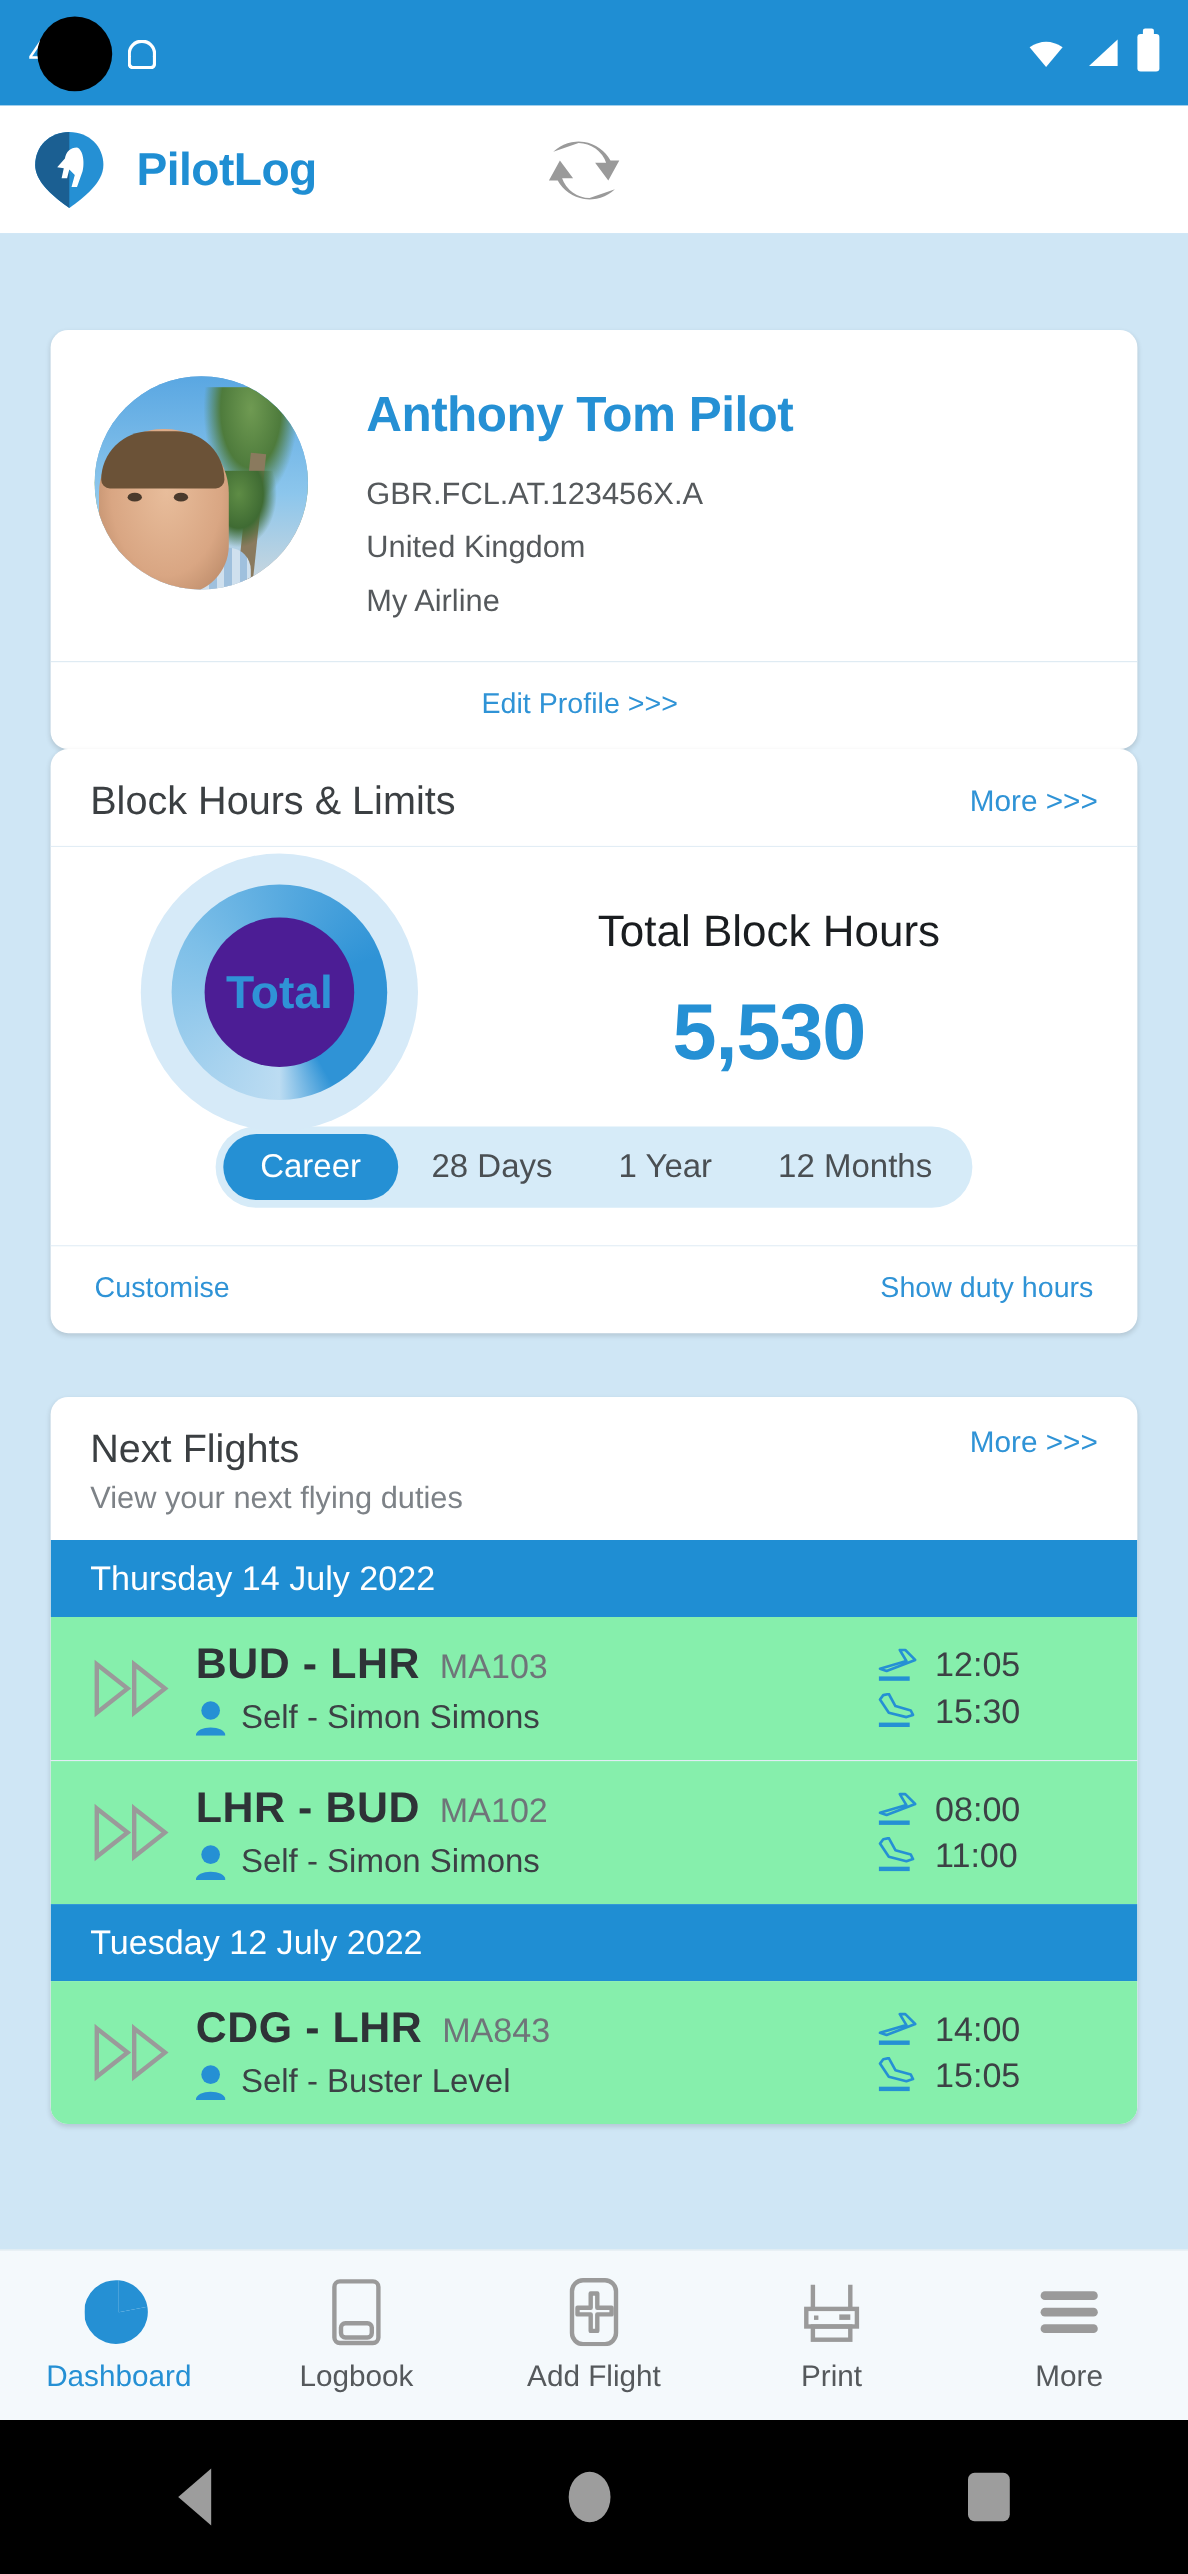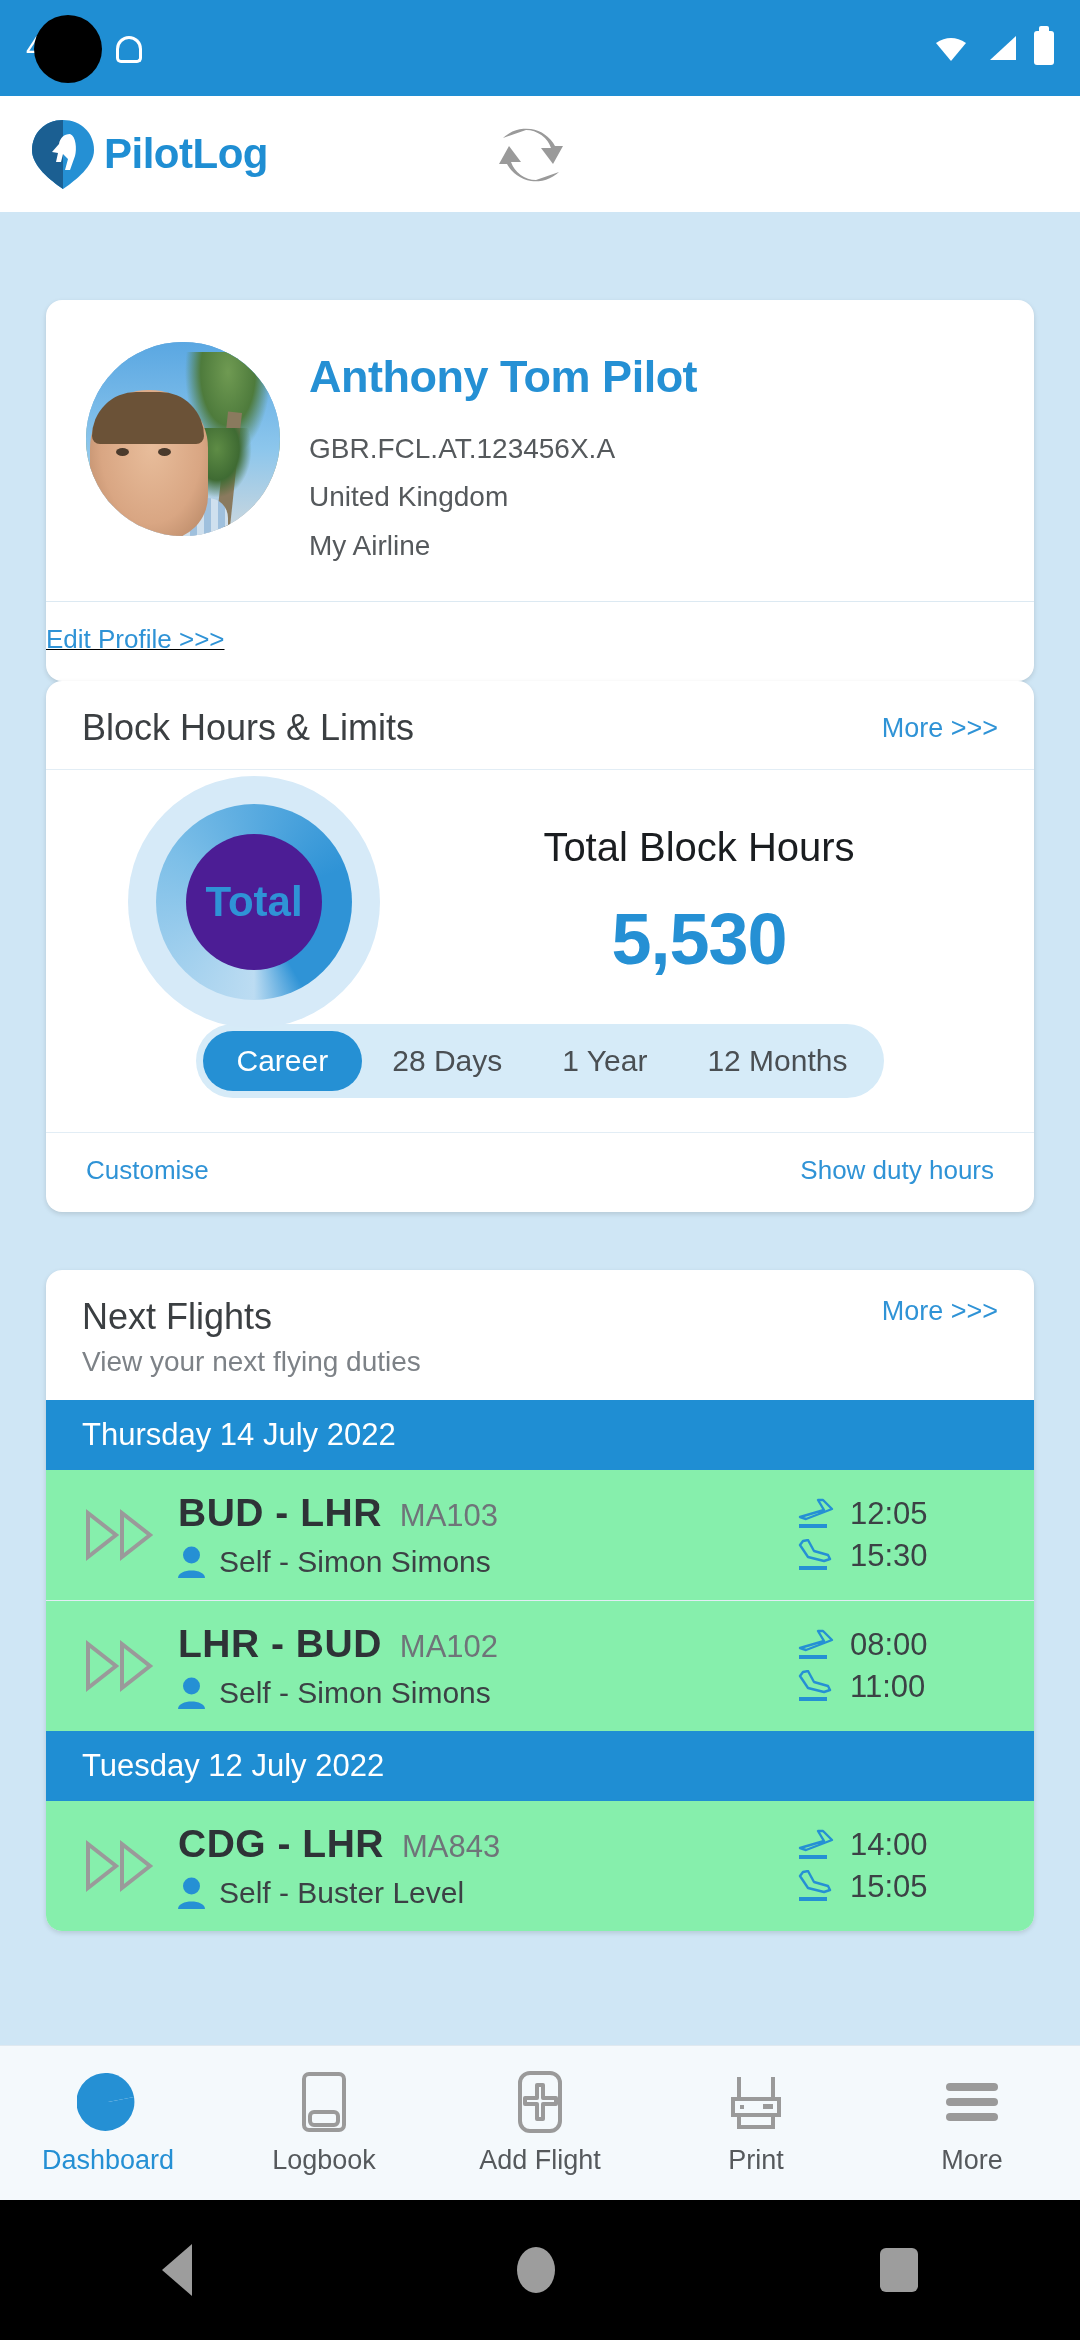--- a/index.html
+++ b/index.html
@@ -45,21 +45,21 @@
   .bat-icon  { width:20px; height:34px; background:#fff; border-radius:3px; position:relative; }
   .bat-icon:before { content:""; position:absolute; top:-5px; left:5px; width:10px; height:5px; background:#fff; border-radius:2px 2px 0 0; }
 
   
   .appbar {
     position:absolute; top:96px; left:0; width:1080px; height:116px;
     background:#ffffff; display:flex; align-items:center; padding:0 30px;
   }
   .logo-mark { width:66px; height:72px; flex:none; }
   .app-title {
-    color:#1f8ed3; font-size:42px; font-weight:bold; margin-left:8px;
+    color:#1f8ed3; font-size:42px; font-weight:bold; margin-left:28px;
     letter-spacing:-0.5px;
   }
   .sync-btn { position:absolute; left:493px; top:22px; width:74px; height:74px; }
 
   
   .content { position:absolute; top:212px; left:0; width:1080px; height:1833px; background:#cfe6f5; overflow:hidden; }
 
   .card {
     background:#fff; border-radius:16px; margin:0 46px;
     box-shadow:0 2px 5px rgba(0,0,0,.13);
@@ -92,28 +92,28 @@
     position:absolute; left:6px; bottom:92px; width:112px; height:52px;
     background:#6b5237; border-radius:56px 56px 10px 10px;
   }
   .avatar .eyeL, .avatar .eyeR { position:absolute; width:13px; height:8px; background:#4a3a2c; border-radius:50%; bottom:80px; }
   .avatar .eyeL { left:30px; } .avatar .eyeR { left:72px; }
   .avatar .shirt {
     position:absolute; left:-8px; bottom:-6px; width:150px; height:44px;
     background:repeating-linear-gradient(90deg,#9fc0dd 0 7px,#cfe0ee 7px 14px); 
     border-radius:20px 20px 0 0;
   }
-  .profile-info { margin-left:29px; padding-top:10px; }
+  .profile-info { margin-left:53px; padding-top:10px; }
   .profile-name {
     color:#2590d4; font-size:45px; font-weight:bold; letter-spacing:-0.5px; line-height:1.1;
   }
   .profile-line { color:#55595c; font-size:28px; line-height:1.52; margin-top:6px; }
   .profile-line.first { margin-top:26px; }
   .card-divider { height:1px; background:#dce9f2; margin:0; }
-  .profile-footer { padding:22px 42px 26px 0; text-align:left;text-decoration:underline; }
+  .profile-footer { padding:22px 42px 26px 16px; text-align:center; }
   .link { color:#2f93d6; font-size:26px; cursor:pointer; }
 
   
   .block-card { overflow:hidden; }
   .card-head {
     display:flex; align-items:center; justify-content:space-between;
     padding:26px 36px 20px 36px;
   }
   .card-head h2 { font-size:36px; font-weight:400; color:#3b3f42; }
   .more-link { color:#2f93d6; font-size:27px; }

